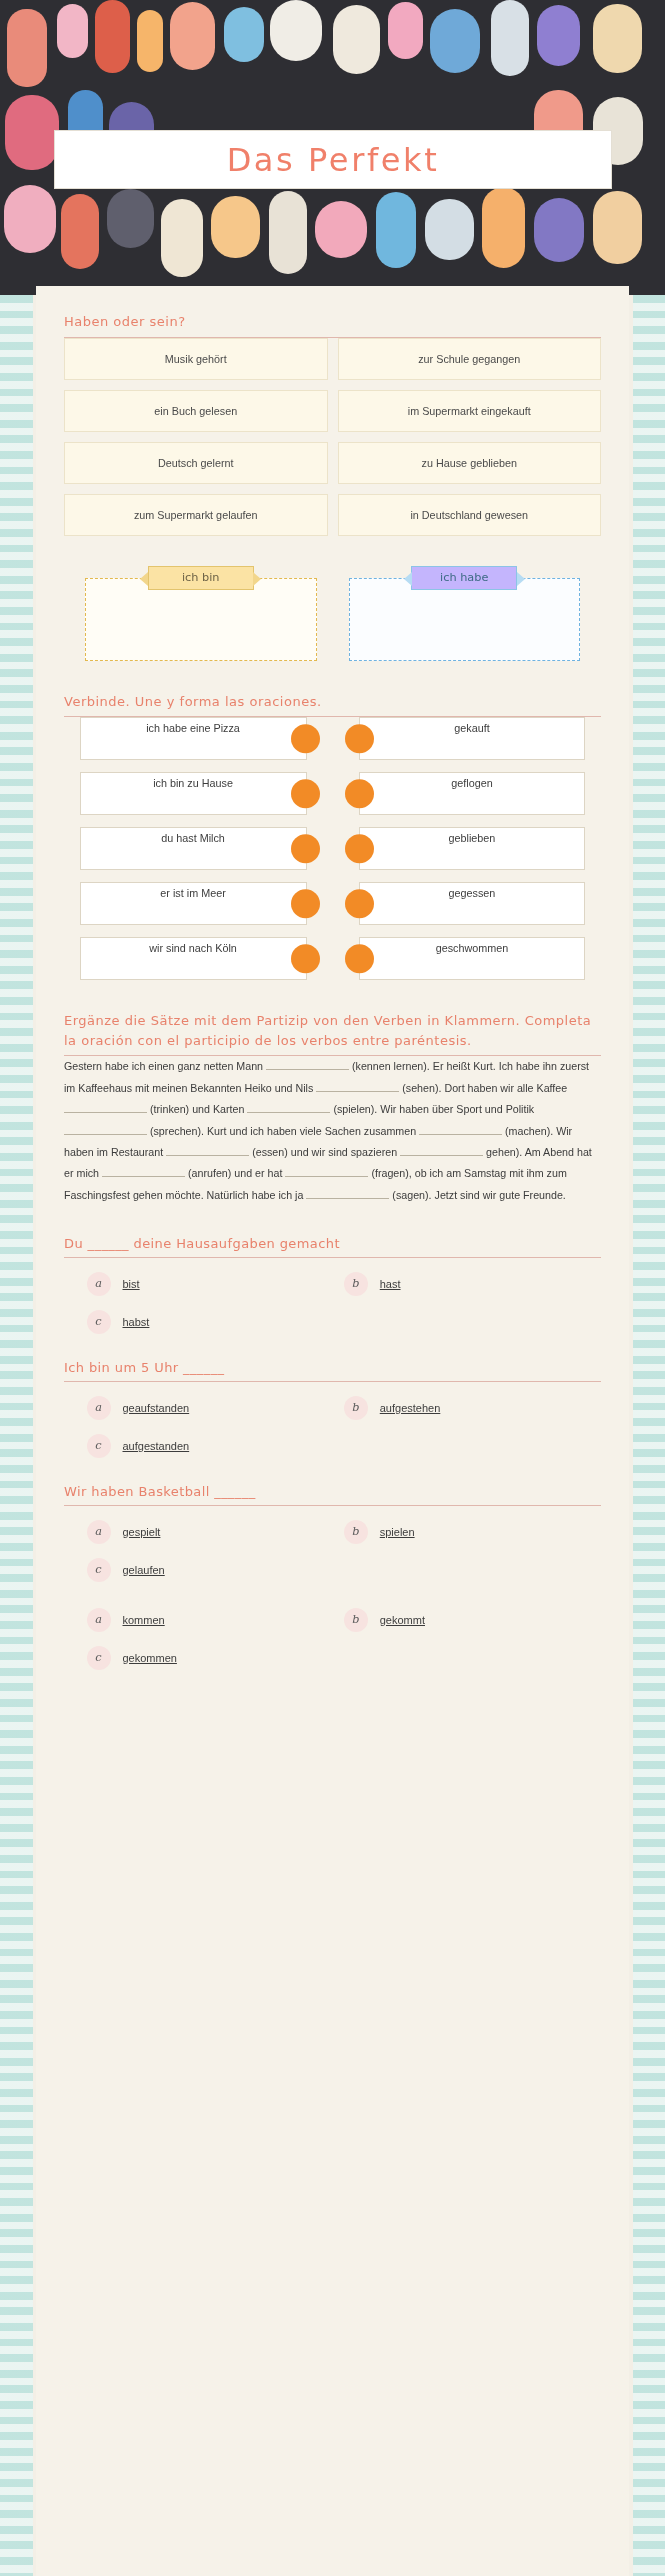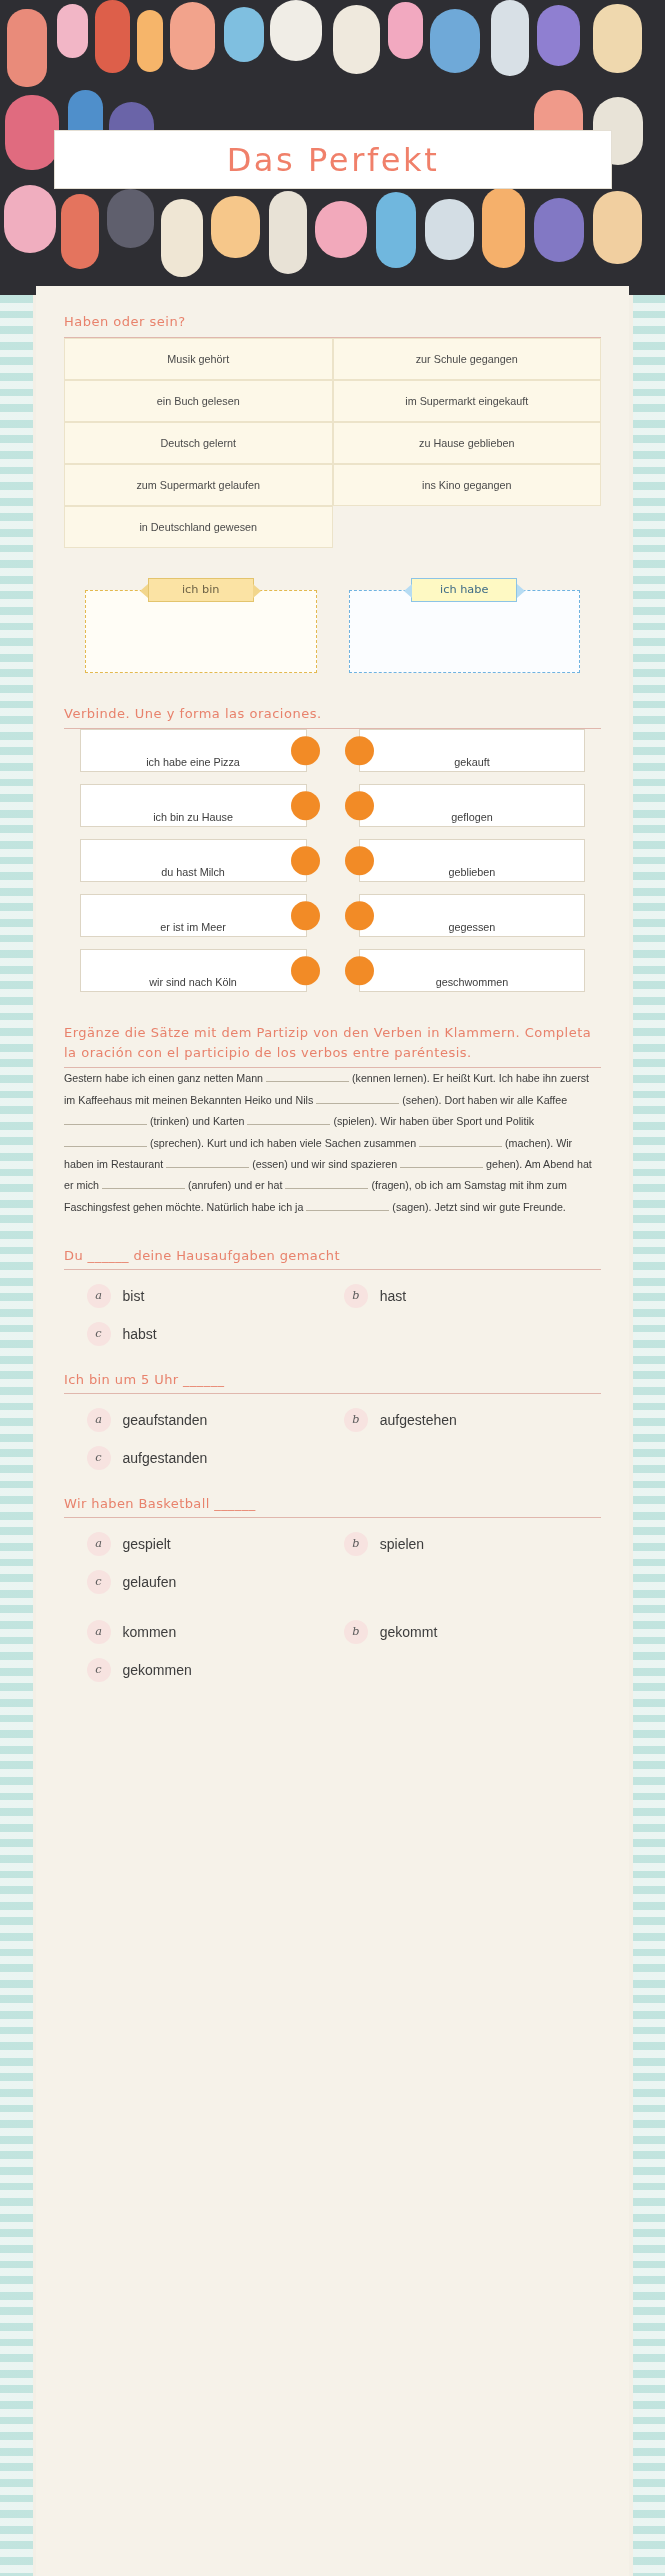--- a/index.html
+++ b/index.html
@@ -75,21 +75,21 @@
     line-height: 1.5;
     border-bottom: 0.9px solid #e0b7ad;
     padding-bottom: 5.2px;
     margin-bottom: 0;
   }
 
   
   .grid {
     display: grid;
     grid-template-columns: 1fr 1fr;
-    gap: 0;
+    gap: 10px;
     margin-bottom: 29.5px;
   }
   .cell {
     background: #fdf8e8;
     border: 0.9px solid #ece3c9;
     height: 42px;
     display: flex; align-items: center; justify-content: center;
     font-size: 10.8px;
     color: #4a4a4a;
   }
@@ -117,21 +117,21 @@
     width: 106px; height: 24px;
     background: #fbe3a4;
     border: 0.9px solid #e3c46d;
     display: flex; align-items: center; justify-content: center;
     font-family: "DejaVu Sans", sans-serif;
     font-size: 11.3px;
     color: #6d6246;
     z-index: 2;
   }
   .dbox.blue .ribbon {
-    background: #fef9c3; border-color: #8cc4e6; color: #3e6b86; text-align: center;
+    background: #c4b5fd; border-color: #8cc4e6; color: #3e6b86; text-align: center;
   }
   .ribbon::before, .ribbon::after {
     content: "";
     position: absolute;
     top: 5.2px;
     width: 0; height: 0;
     border-top: 7px solid transparent;
     border-bottom: 7px solid transparent;
   }
   .ribbon::before { left: -8.7px; border-right: 8.7px solid #f2d68c; }
@@ -146,21 +146,21 @@
     column-gap: 52px;
     row-gap: 12px;
     margin-bottom: 31px;
     padding: 0 15.6px;
   }
   .m-item {
     position: relative;
     background: #ffffff;
     border: 0.9px solid #ddd5c4;
     min-height: 43px;
-    display: flex; align-items: flex-end; justify-content: center;
+    display: flex; align-items: flex-start; justify-content: center;
     font-size: 10.8px;
     color: #3d3d3d;
     text-align: center;
     padding: 3.5px 19px;
   }
   .dot {
     position: absolute;
     width: 29.5px; height: 29.5px;
     border-radius: 50%;
     background: #f28b26;
@@ -207,21 +207,21 @@
     width: 24px; height: 24px;
     border-radius: 50%;
     background: #f7e3e0;
     display: flex; align-items: center; justify-content: center;
     font-family: "DejaVu Serif", serif;
     font-style: italic;
     font-size: 11.3px;
     color: #5b5b5b;
     flex: 0 0 24px;
   }
-  .opt-label { font-size: 14px; color: #3d3d3d; }
+  .opt-label { font-size: 11px; color: #3d3d3d; text-decoration: underline; }
 </style>
 </head>
 <body>
 
 <div class="banner">
 
   <div class="blob" style="left:7px;top:8.7px;width:40px;height:78px;background:#e98b7a;border-radius:19px;"></div>
   <div class="blob" style="left:57px;top:3.5px;width:31px;height:54px;background:#f2b6c6;border-radius:15.6px;"></div>
   <div class="blob" style="left:95px;top:0px;width:35px;height:73px;background:#dd5f4a;border-radius:17.3px;"></div>
   <div class="blob" style="left:137px;top:10.4px;width:26px;height:62px;background:#f6b56a;border-radius:13px;"></div>
@@ -267,21 +267,20 @@
 
     <div class="h-title">Haben oder sein?</div>
     <div class="grid">
       <div class="cell">Musik gehört</div>
       <div class="cell">zur Schule gegangen</div>
       <div class="cell">ein Buch gelesen</div>
       <div class="cell">im Supermarkt eingekauft</div>
       <div class="cell">Deutsch gelernt</div>
       <div class="cell">zu Hause geblieben</div>
       <div class="cell">zum Supermarkt gelaufen</div>
-      <div class="cell">ins Kino gegangen</div>
       <div class="cell">in Deutschland gewesen</div>
     </div>
 
     <div class="boxes">
       <div class="dbox">
         <div class="ribbon">ich bin</div>
         <div class="frame"></div>
       </div>
       <div class="dbox blue">
         <div class="ribbon">ich habe</div>

